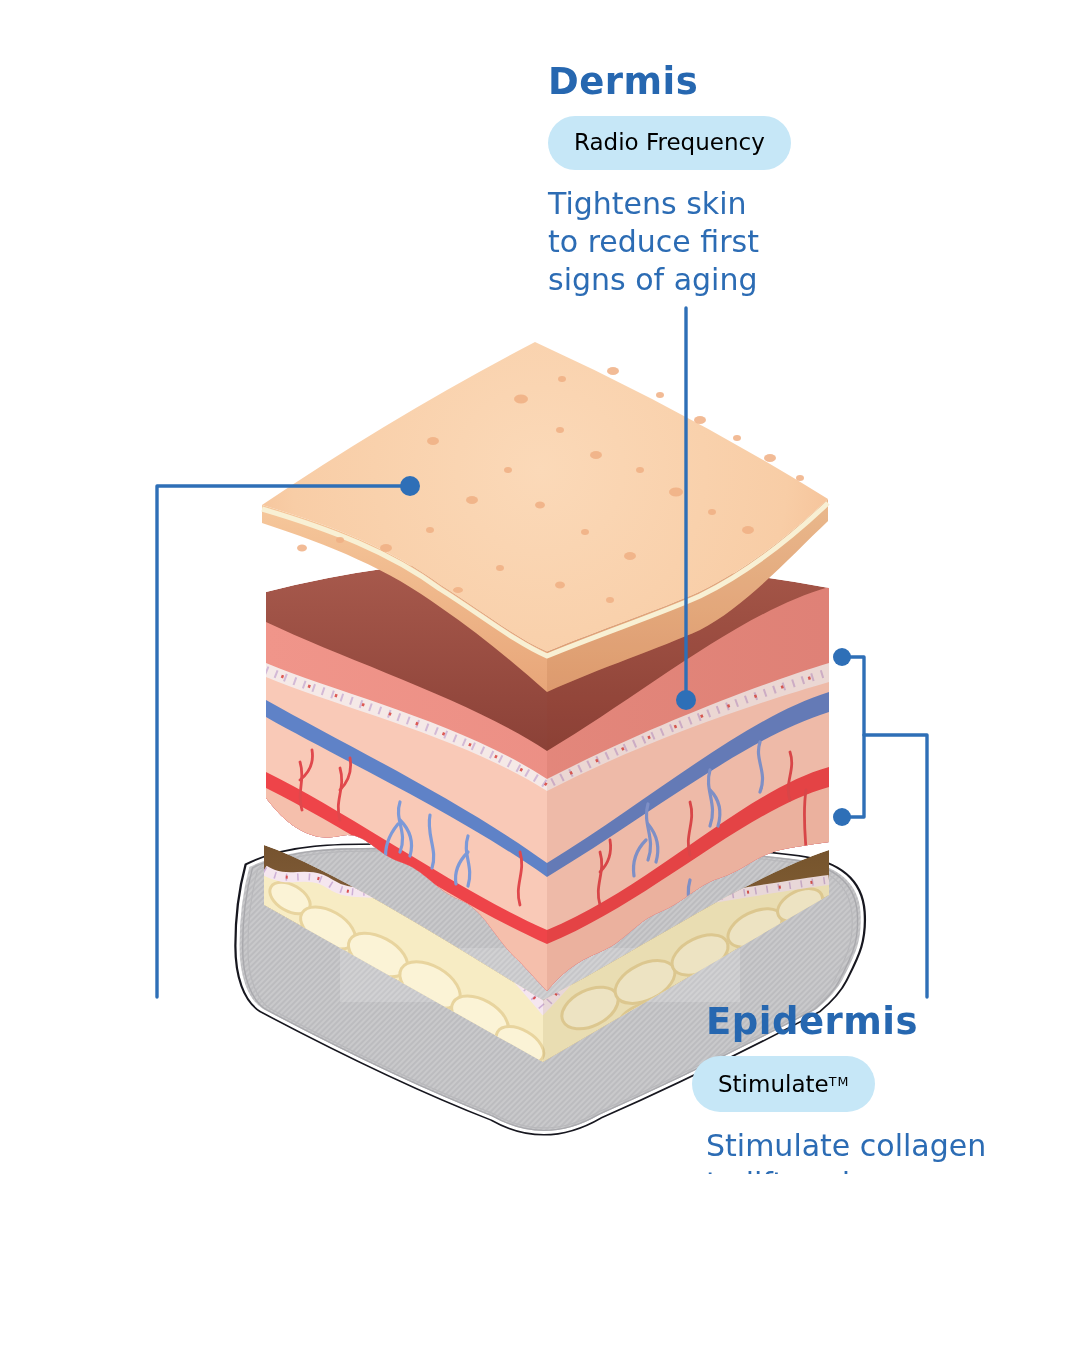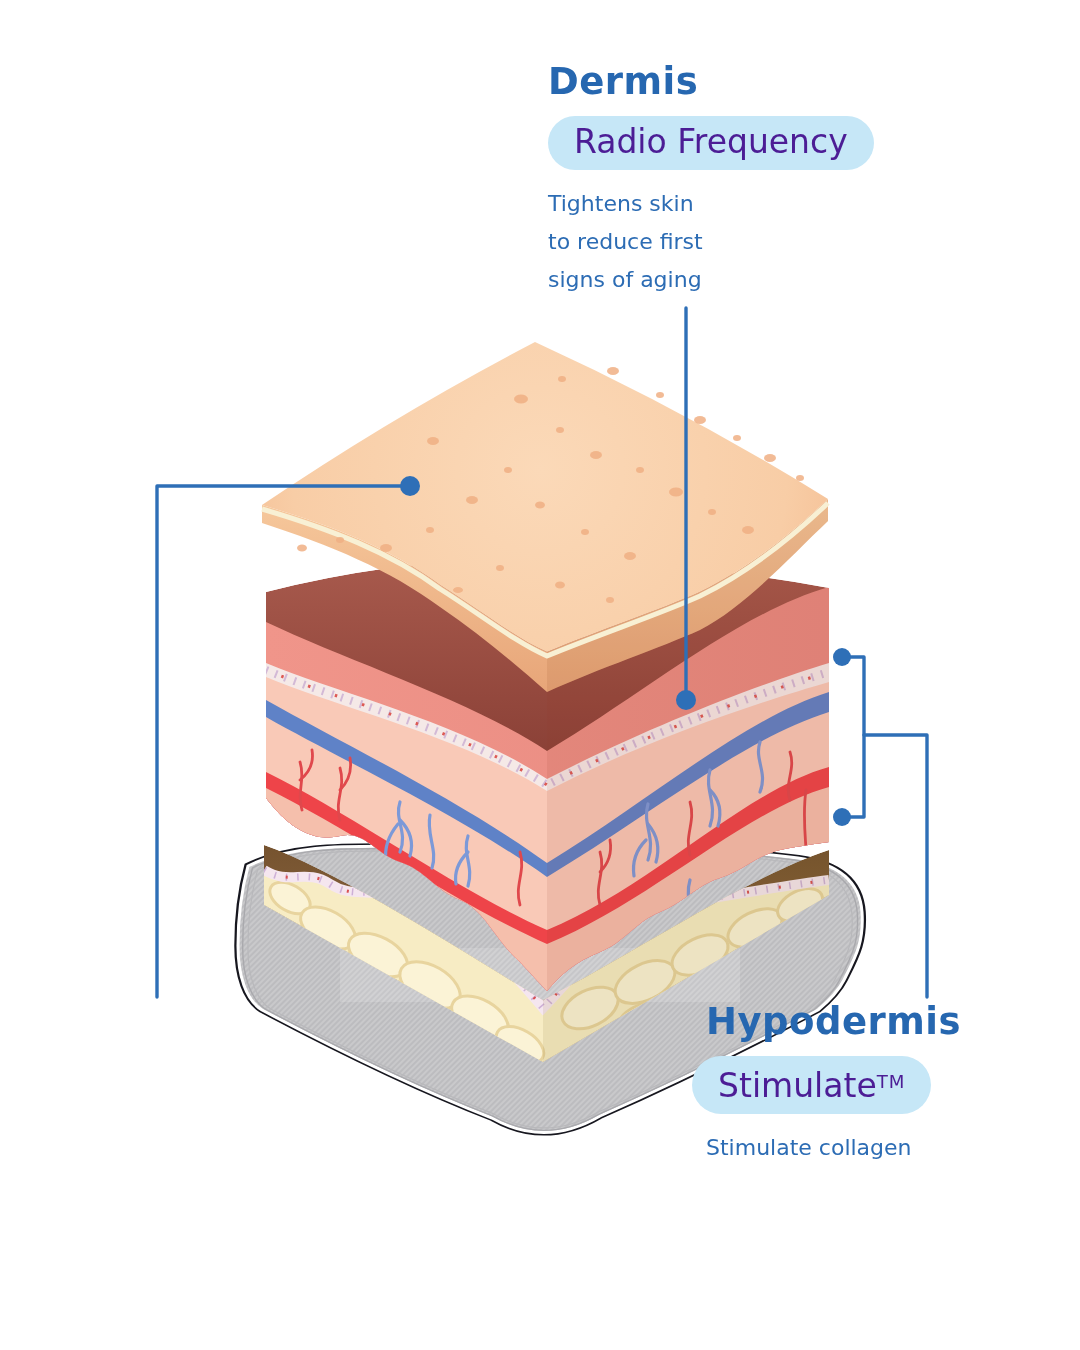--- a/index.html
+++ b/index.html
@@ -6,26 +6,26 @@
   .stage{
     position:relative;width:1080px;height:1174px;background:#ffffff;overflow:hidden;
     font-family:"DejaVu Sans","Liberation Sans",sans-serif;
   }
   .stage svg{position:absolute;left:0;top:0;}
   .label{position:absolute;}
   .heading{
     font-size:37px;font-weight:bold;color:#2667b0;letter-spacing:.5px;white-space:nowrap;line-height:44px;
   }
   .pill{
-    display:inline-block;background:#c6e7f7;color:#4c1d95;font-size:33px;line-height:38px;
+    display:inline-block;background:#c6e7f7;color:#000000;font-size:23px;line-height:38px;
     padding:7px 26px 9px;border-radius:30px;margin-top:12px;white-space:nowrap;
   }
   .pill sup{font-size:0.55em;vertical-align:0.5em;letter-spacing:1px;}
   .desc{
-    margin-top:15px;font-size:22px;line-height:38px;color:#2c6cb4;white-space:pre-line;
+    margin-top:15px;font-size:30px;line-height:38px;color:#2c6cb4;white-space:pre-line;
   }
 </style>
 </head>
 <body>
 
 <div class="stage">
 
   <svg width="1080" height="1350" viewBox="0 0 1080 1350">
     <defs>
       <pattern id="grayHatch" width="4" height="4" patternUnits="userSpaceOnUse" patternTransform="rotate(45)">
@@ -238,20 +238,20 @@
   <div class="label" style="left:548px;top:60px;">
     <div class="heading">Dermis</div>
     <div class="pill"><span>Radio Frequency</span></div>
     <div class="desc">Tightens skin
 to reduce first
 signs of aging</div>
   </div>
 
 
   <div class="label" style="left:706px;top:1000px;">
-    <div class="heading">Hypodermis</div>
+    <div class="heading">Epidermis</div>
     <div class="pill" style="margin-left:-14px;"><span>Stimulate</span><sup>TM</sup></div>
     <div class="desc">Stimulate collagen
 to lift and
 rejuvenate skin</div>
   </div>
 
 </div>
 
 </body></html>

